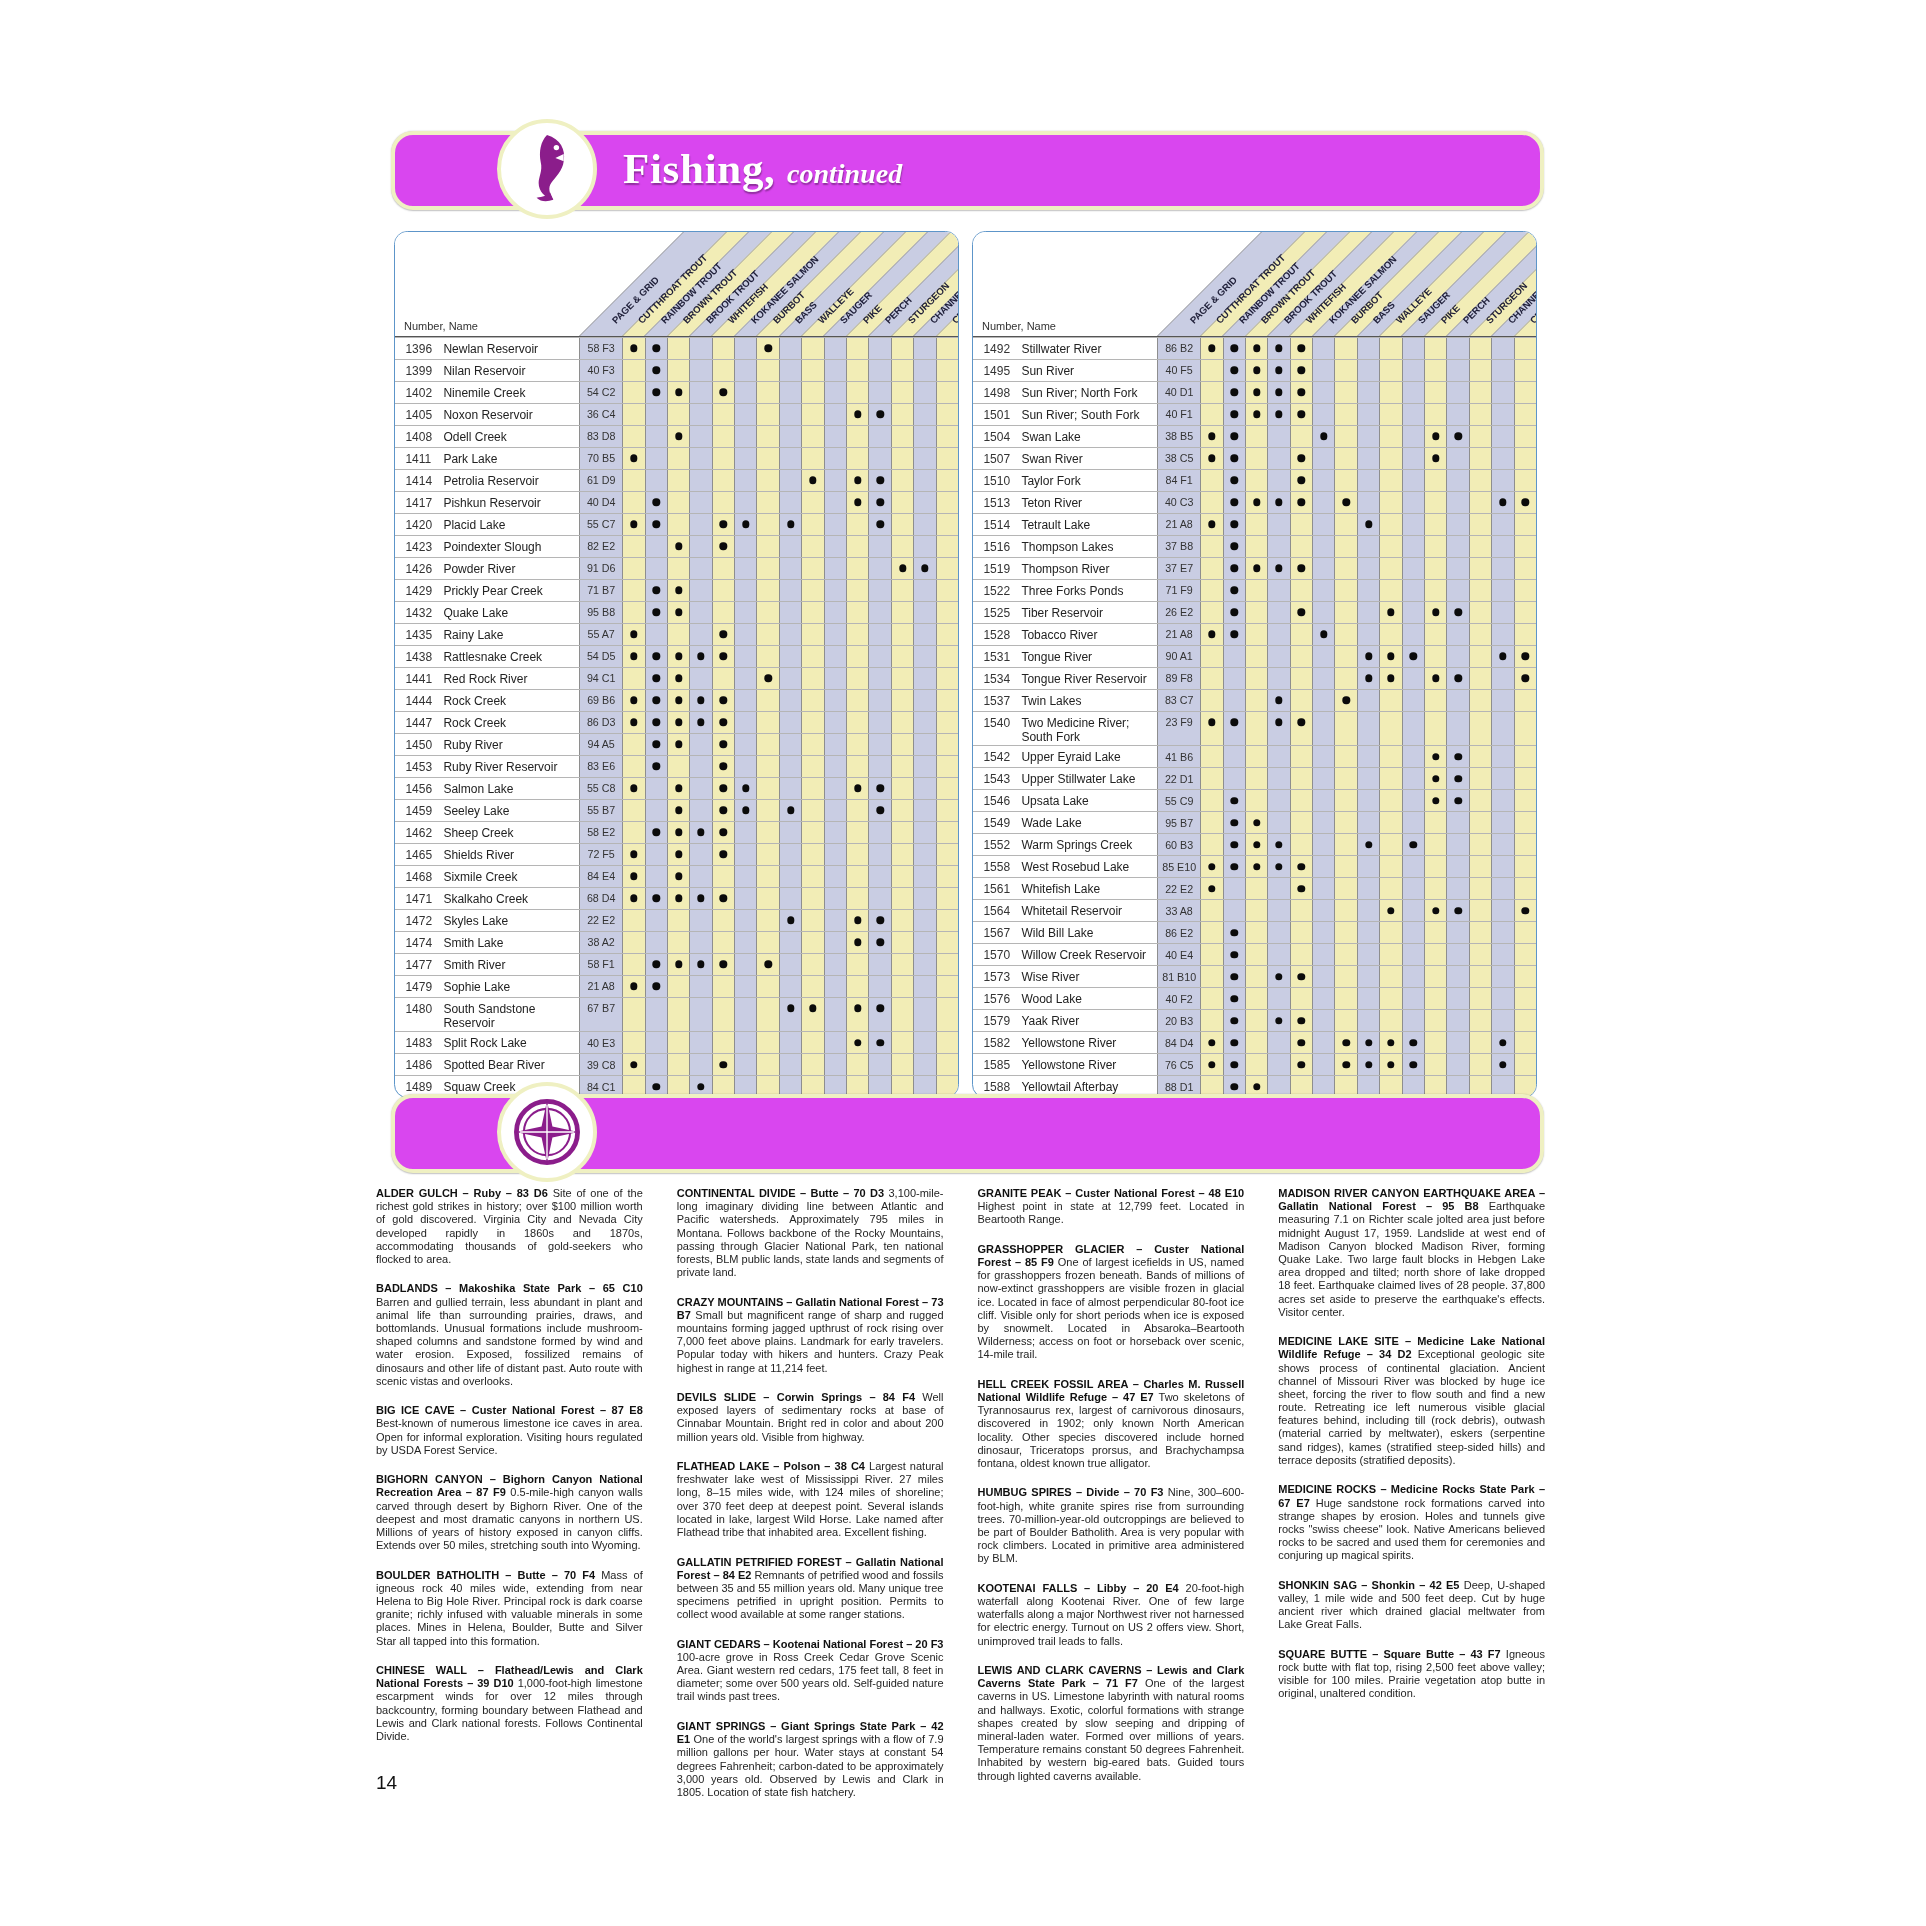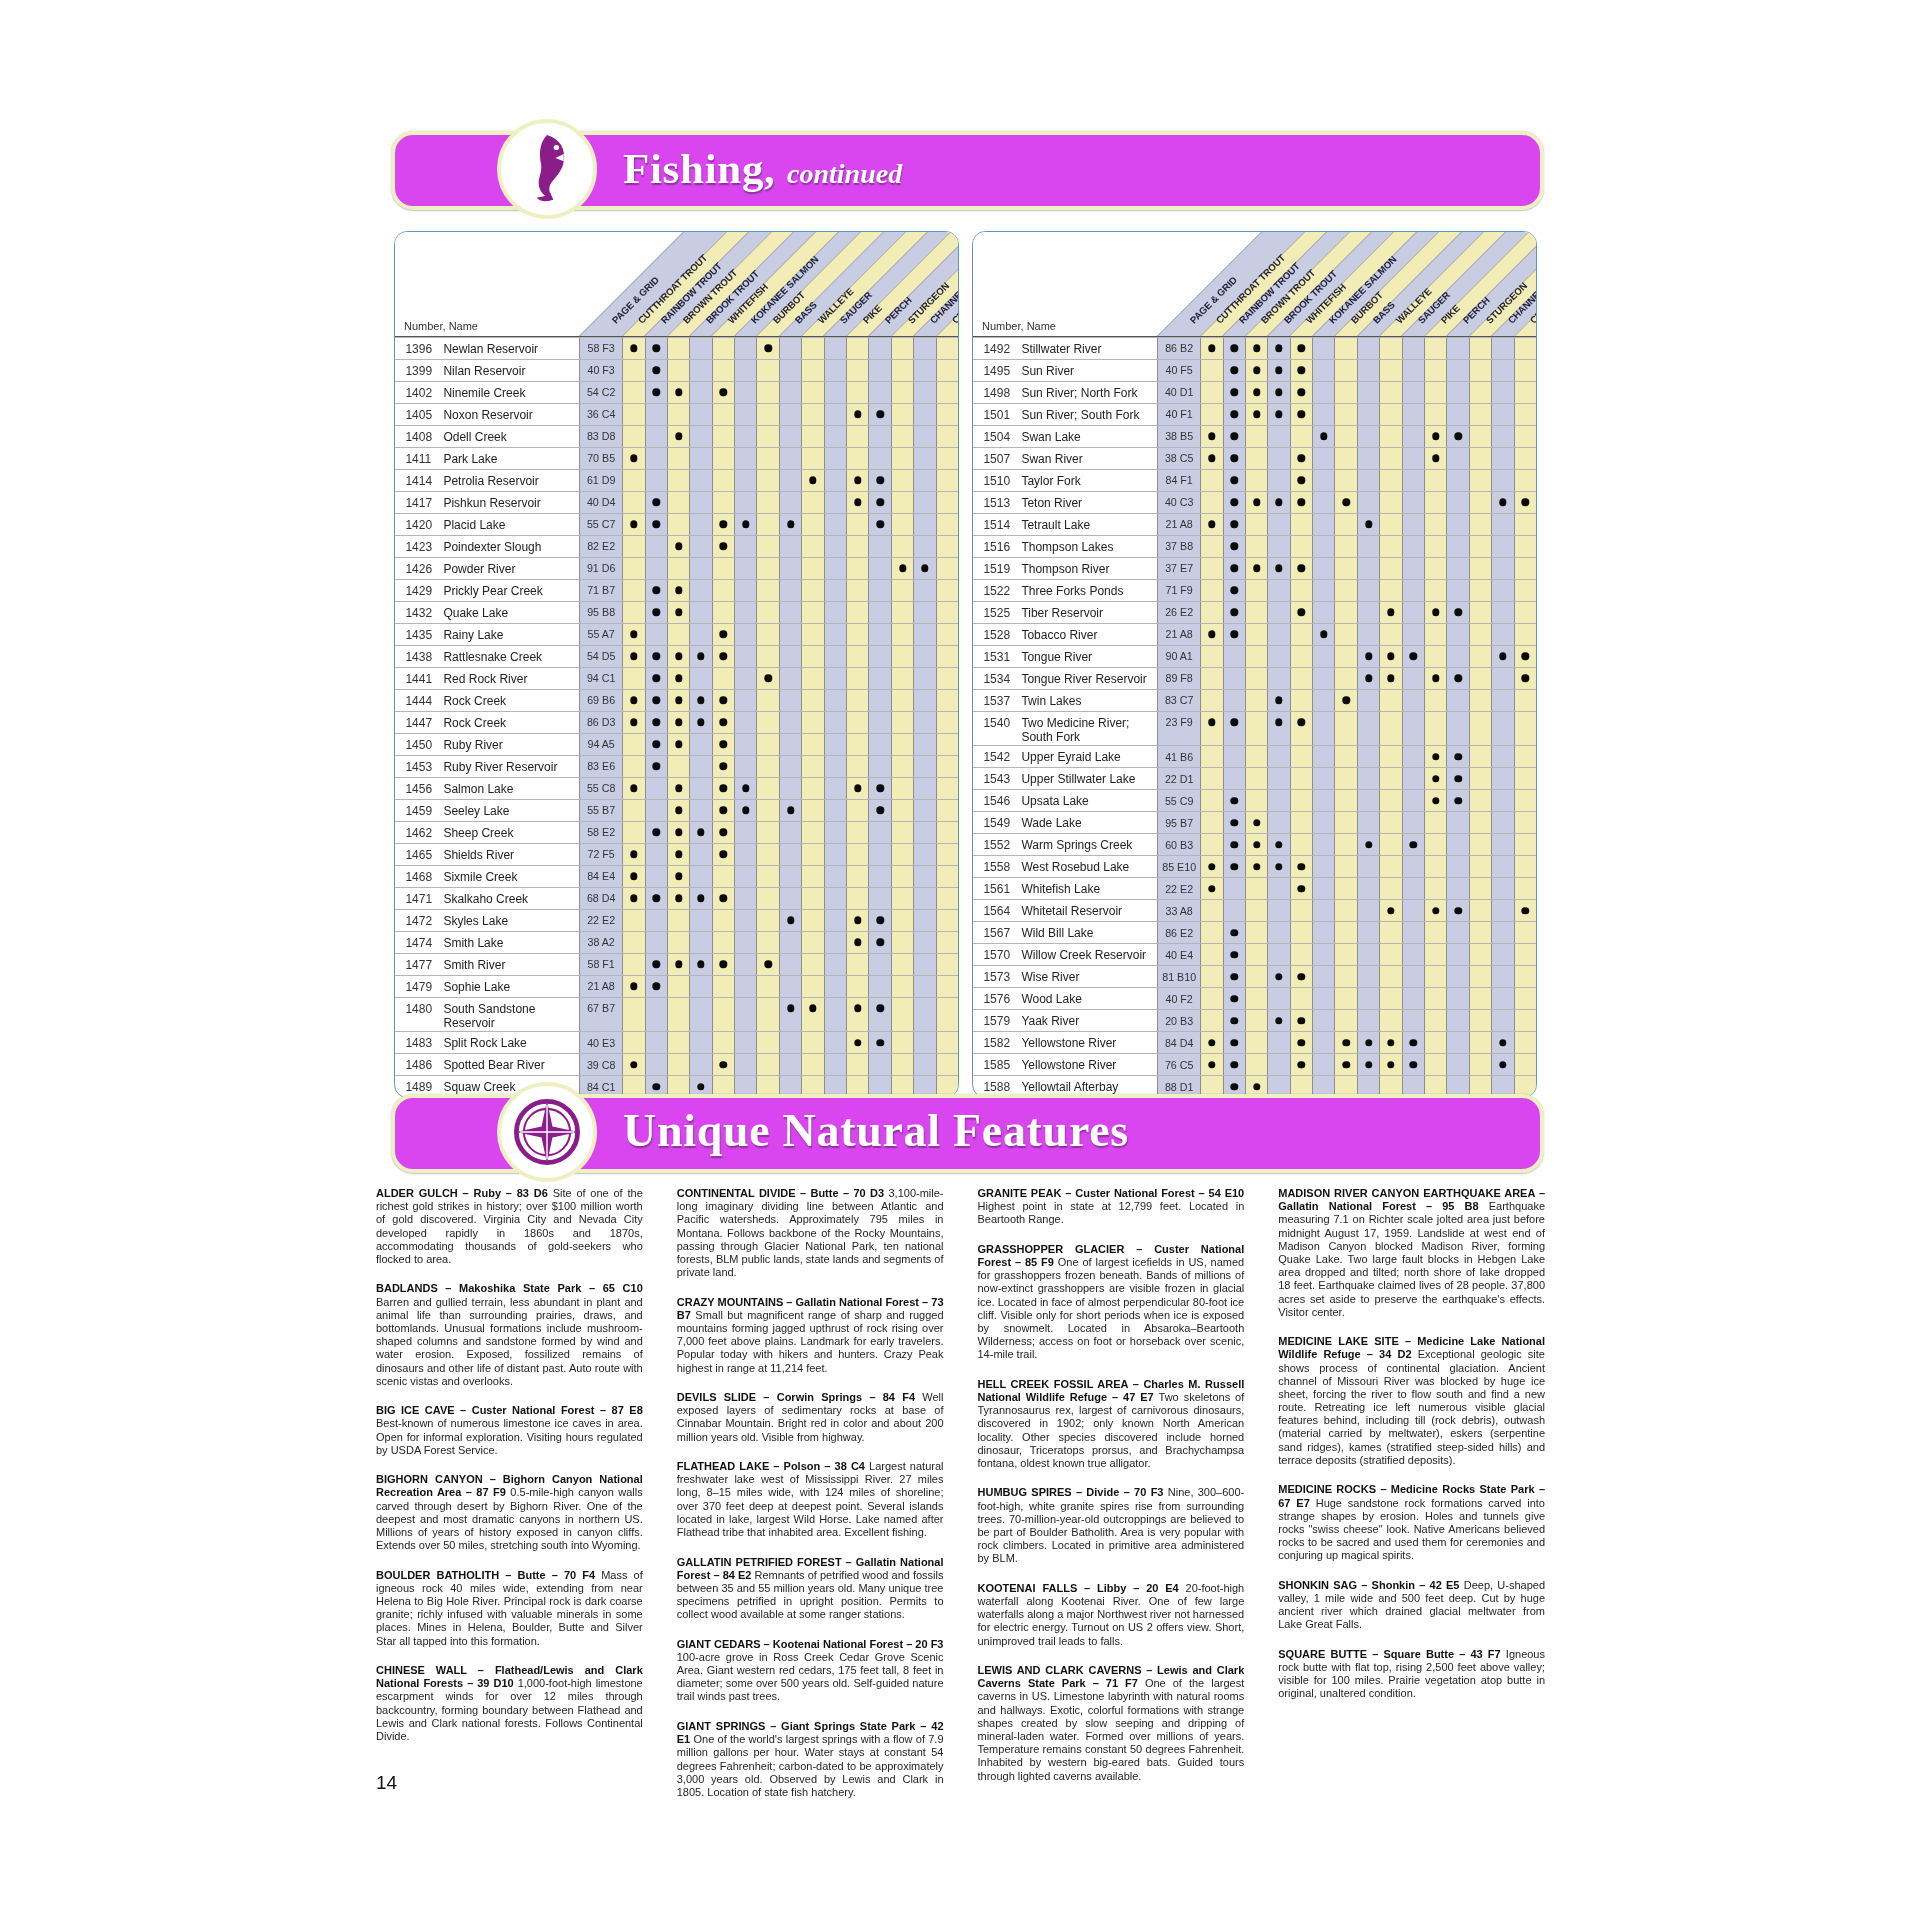--- a/index.html
+++ b/index.html
@@ -1949,23 +1949,20 @@
 
   <div class="banner" style="top:1094px">
     <div class="banner-circle">
       <svg width="68" height="68" viewBox="0 0 100 100">
         <circle cx="50" cy="50" r="45" fill="none" stroke="#8b1d8b" stroke-width="7"></circle>
         <circle cx="50" cy="50" r="34" fill="none" stroke="#8b1d8b" stroke-width="3"></circle>
         <path d="M50 4 L58 42 L96 50 L58 58 L50 96 L42 58 L4 50 L42 42 Z" fill="#8b1d8b"></path>
         <path d="M50 10 L50 90 M10 50 L90 50" stroke="#fff" stroke-width="2"></path>
       </svg>
     </div>
-    <div class="banner-title" style="font-size:46px;top:6px">
-      <span>Unique Natural Features</span>
-    </div>
   </div>
 
   <div id="features">
       <div>
         <p class="feat"><span class="feat-h">ALDER GULCH – Ruby – 83 D6  </span><span class="feat-b">Site of one of the richest gold strikes in history; over $100 million worth of gold discovered. Virginia City and Nevada City developed rapidly in 1860s and 1870s, accommodating thousands of gold-seekers who flocked to area.</span></p>
         <p class="feat"><span class="feat-h">BADLANDS – Makoshika State Park – 65 C10  </span><span class="feat-b">Barren and gullied terrain, less abundant in plant and animal life than surrounding prairies, draws, and bottomlands. Unusual formations include mushroom-shaped columns and sandstone formed by wind and water erosion. Exposed, fossilized remains of dinosaurs and other life of distant past. Auto route with scenic vistas and overlooks.</span></p>
         <p class="feat"><span class="feat-h">BIG ICE CAVE – Custer National Forest – 87 E8  </span><span class="feat-b">Best-known of numerous limestone ice caves in area. Open for informal exploration. Visiting hours regulated by USDA Forest Service.</span></p>
         <p class="feat"><span class="feat-h">BIGHORN CANYON – Bighorn Canyon National Recreation Area – 87 F9  </span><span class="feat-b">0.5-mile-high canyon walls carved through desert by Bighorn River. One of the deepest and most dramatic canyons in northern US. Millions of years of history exposed in canyon cliffs. Extends over 50 miles, stretching south into Wyoming.</span></p>
         <p class="feat"><span class="feat-h">BOULDER BATHOLITH – Butte – 70 F4  </span><span class="feat-b">Mass of igneous rock 40 miles wide, extending from near Helena to Big Hole River. Principal rock is dark coarse granite; richly infused with valuable minerals in some places. Mines in Helena, Boulder, Butte and Silver Star all tapped into this formation.</span></p>
         <p class="feat"><span class="feat-h">CHINESE WALL – Flathead/Lewis and Clark National Forests – 39 D10  </span><span class="feat-b">1,000-foot-high limestone escarpment winds for over 12 miles through backcountry, forming boundary between Flathead and Lewis and Clark national forests. Follows Continental Divide.</span></p>
@@ -1973,21 +1970,21 @@
       <div>
         <p class="feat"><span class="feat-h">CONTINENTAL DIVIDE – Butte – 70 D3  </span><span class="feat-b">3,100-mile-long imaginary dividing line between Atlantic and Pacific watersheds. Approximately 795 miles in Montana. Follows backbone of the Rocky Mountains, passing through Glacier National Park, ten national forests, BLM public lands, state lands and segments of private land.</span></p>
         <p class="feat"><span class="feat-h">CRAZY MOUNTAINS – Gallatin National Forest – 73 B7  </span><span class="feat-b">Small but magnificent range of sharp and rugged mountains forming jagged upthrust of rock rising over 7,000 feet above plains. Landmark for early travelers. Popular today with hikers and hunters. Crazy Peak highest in range at 11,214 feet.</span></p>
         <p class="feat"><span class="feat-h">DEVILS SLIDE – Corwin Springs – 84 F4  </span><span class="feat-b">Well exposed layers of sedimentary rocks at base of Cinnabar Mountain. Bright red in color and about 200 million years old. Visible from highway.</span></p>
         <p class="feat"><span class="feat-h">FLATHEAD LAKE – Polson – 38 C4  </span><span class="feat-b">Largest natural freshwater lake west of Mississippi River. 27 miles long, 8–15 miles wide, with 124 miles of shoreline; over 370 feet deep at deepest point. Several islands located in lake, largest Wild Horse. Lake named after Flathead tribe that inhabited area. Excellent fishing.</span></p>
         <p class="feat"><span class="feat-h">GALLATIN PETRIFIED FOREST – Gallatin National Forest – 84 E2  </span><span class="feat-b">Remnants of petrified wood and fossils between 35 and 55 million years old. Many unique tree specimens petrified in upright position. Permits to collect wood available at some ranger stations.</span></p>
         <p class="feat"><span class="feat-h">GIANT CEDARS – Kootenai National Forest – 20 F3  </span><span class="feat-b">100-acre grove in Ross Creek Cedar Grove Scenic Area. Giant western red cedars, 175 feet tall, 8 feet in diameter; some over 500 years old. Self-guided nature trail winds past trees.</span></p>
         <p class="feat"><span class="feat-h">GIANT SPRINGS – Giant Springs State Park – 42 E1  </span><span class="feat-b">One of the world's largest springs with a flow of 7.9 million gallons per hour. Water stays at constant 54 degrees Fahrenheit; carbon-dated to be approximately 3,000 years old. Observed by Lewis and Clark in 1805. Location of state fish hatchery.</span></p>
       </div>
       <div>
-        <p class="feat"><span class="feat-h">GRANITE PEAK – Custer National Forest – 54 E10  </span><span class="feat-b">Highest point in state at 12,799 feet. Located in Beartooth Range.</span></p>
+        <p class="feat"><span class="feat-h">GRANITE PEAK – Custer National Forest – 48 E10  </span><span class="feat-b">Highest point in state at 12,799 feet. Located in Beartooth Range.</span></p>
         <p class="feat"><span class="feat-h">GRASSHOPPER GLACIER – Custer National Forest – 85 F9  </span><span class="feat-b">One of largest icefields in US, named for grasshoppers frozen beneath. Bands of millions of now-extinct grasshoppers are visible frozen in glacial ice. Located in face of almost perpendicular 80-foot ice cliff. Visible only for short periods when ice is exposed by snowmelt. Located in Absaroka–Beartooth Wilderness; access on foot or horseback over scenic, 14-mile trail.</span></p>
         <p class="feat"><span class="feat-h">HELL CREEK FOSSIL AREA – Charles M. Russell National Wildlife Refuge – 47 E7  </span><span class="feat-b">Two skeletons of Tyrannosaurus rex, largest of carnivorous dinosaurs, discovered in 1902; only known North American locality. Other species discovered include horned dinosaur, Triceratops prorsus, and Brachychampsa fontana, oldest known true alligator.</span></p>
         <p class="feat"><span class="feat-h">HUMBUG SPIRES – Divide – 70 F3  </span><span class="feat-b">Nine, 300–600-foot-high, white granite spires rise from surrounding trees. 70-million-year-old outcroppings are believed to be part of Boulder Batholith. Area is very popular with rock climbers. Located in primitive area administered by BLM.</span></p>
         <p class="feat"><span class="feat-h">KOOTENAI FALLS – Libby – 20 E4  </span><span class="feat-b">20-foot-high waterfall along Kootenai River. One of few large waterfalls along a major Northwest river not harnessed for electric energy. Turnout on US 2 offers view. Short, unimproved trail leads to falls.</span></p>
         <p class="feat"><span class="feat-h">LEWIS AND CLARK CAVERNS – Lewis and Clark Caverns State Park – 71 F7  </span><span class="feat-b">One of the largest caverns in US. Limestone labyrinth with natural rooms and hallways. Exotic, colorful formations with strange shapes created by slow seeping and dripping of mineral-laden water. Formed over millions of years. Temperature remains constant 50 degrees Fahrenheit. Inhabited by western big-eared bats. Guided tours through lighted caverns available.</span></p>
       </div>
       <div>
         <p class="feat"><span class="feat-h">MADISON RIVER CANYON EARTHQUAKE AREA – Gallatin National Forest – 95 B8  </span><span class="feat-b">Earthquake measuring 7.1 on Richter scale jolted area just before midnight August 17, 1959. Landslide at west end of Madison Canyon blocked Madison River, forming Quake Lake. Two large fault blocks in Hebgen Lake area dropped and tilted; north shore of lake dropped 18 feet. Earthquake claimed lives of 28 people. 37,800 acres set aside to preserve the earthquake's effects. Visitor center.</span></p>
         <p class="feat"><span class="feat-h">MEDICINE LAKE SITE – Medicine Lake National Wildlife Refuge – 34 D2  </span><span class="feat-b">Exceptional geologic site shows process of continental glaciation. Ancient channel of Missouri River was blocked by huge ice sheet, forcing the river to flow south and find a new route. Retreating ice left numerous visible glacial features behind, including till (rock debris), outwash (material carried by meltwater), eskers (serpentine sand ridges), kames (stratified steep-sided hills) and terrace deposits (stratified deposits).</span></p>
         <p class="feat"><span class="feat-h">MEDICINE ROCKS – Medicine Rocks State Park – 67 E7  </span><span class="feat-b">Huge sandstone rock formations carved into strange shapes by erosion. Holes and tunnels give rocks "swiss cheese" look. Native Americans believed rocks to be sacred and used them for ceremonies and conjuring up magical spirits.</span></p>

